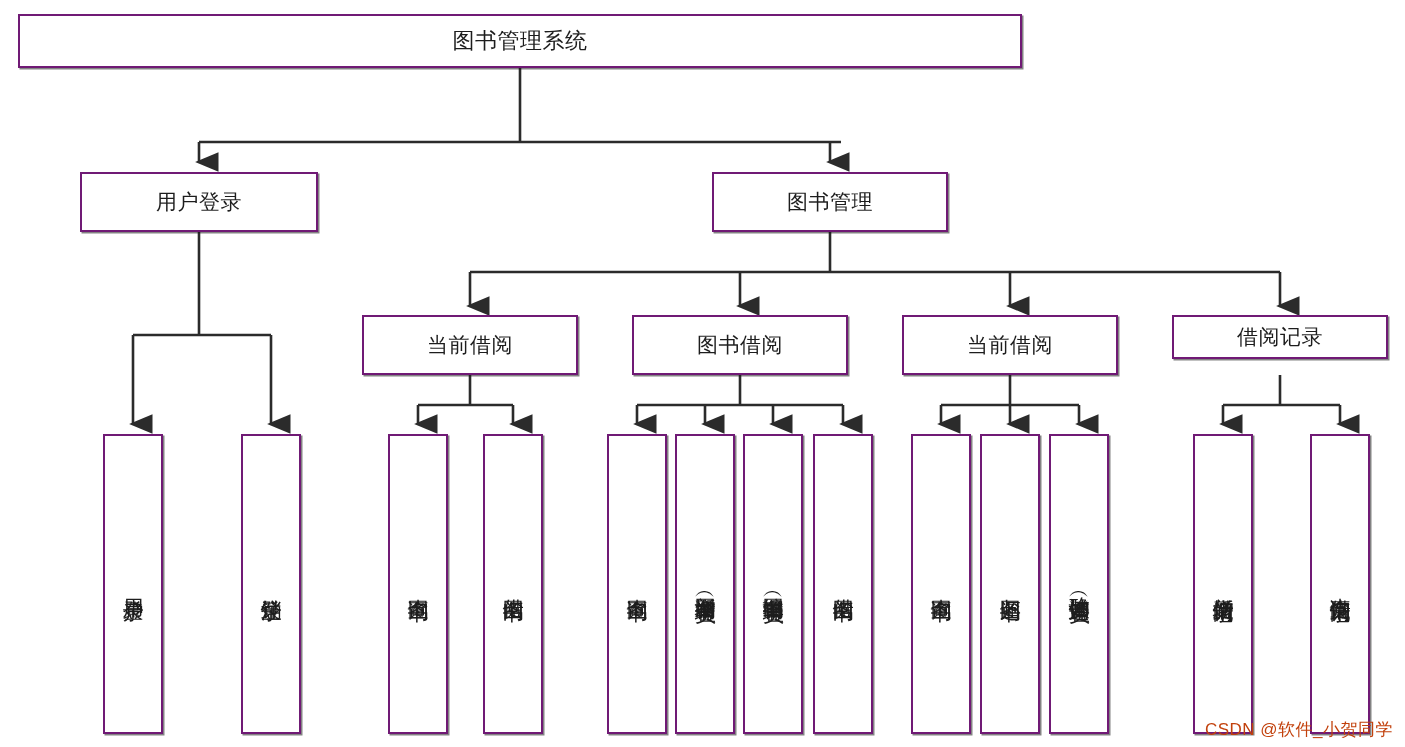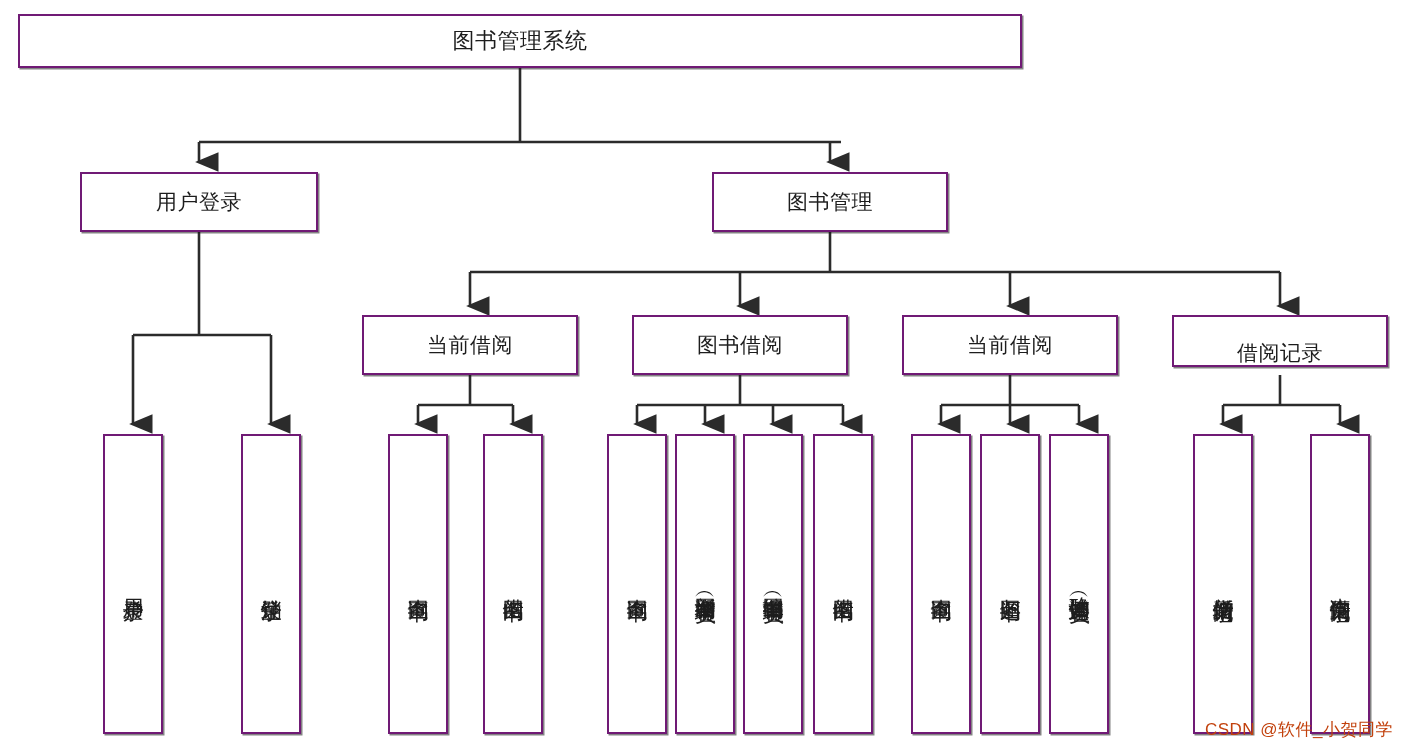--- a/index.html
+++ b/index.html
@@ -132,21 +132,21 @@
 
   <div class="node" style="left:362px; top:315px; width:216px; height:60px;">
     <span class="lbl">当前借阅</span>
   </div>
   <div class="node" style="left:632px; top:315px; width:216px; height:60px;">
     <span class="lbl">图书借阅</span>
   </div>
   <div class="node" style="left:902px; top:315px; width:216px; height:60px;">
     <span class="lbl">当前借阅</span>
   </div>
-  <div class="node" style="left:1172px; top:315px; width:216px; height:52px;align-items:flex-end;">
+  <div class="node" style="left:1172px; top:315px; width:216px; height:44px;">
     <span class="lbl">借阅记录</span>
   </div>
 
   <div class="node vert" style="left:103px; top:434px; width:60px; height:300px;">
     <span class="lbl">用户登录</span>
   </div>
   <div class="node vert" style="left:241px; top:434px; width:60px; height:300px;">
     <span class="lbl">注销登录</span>
   </div>
 

